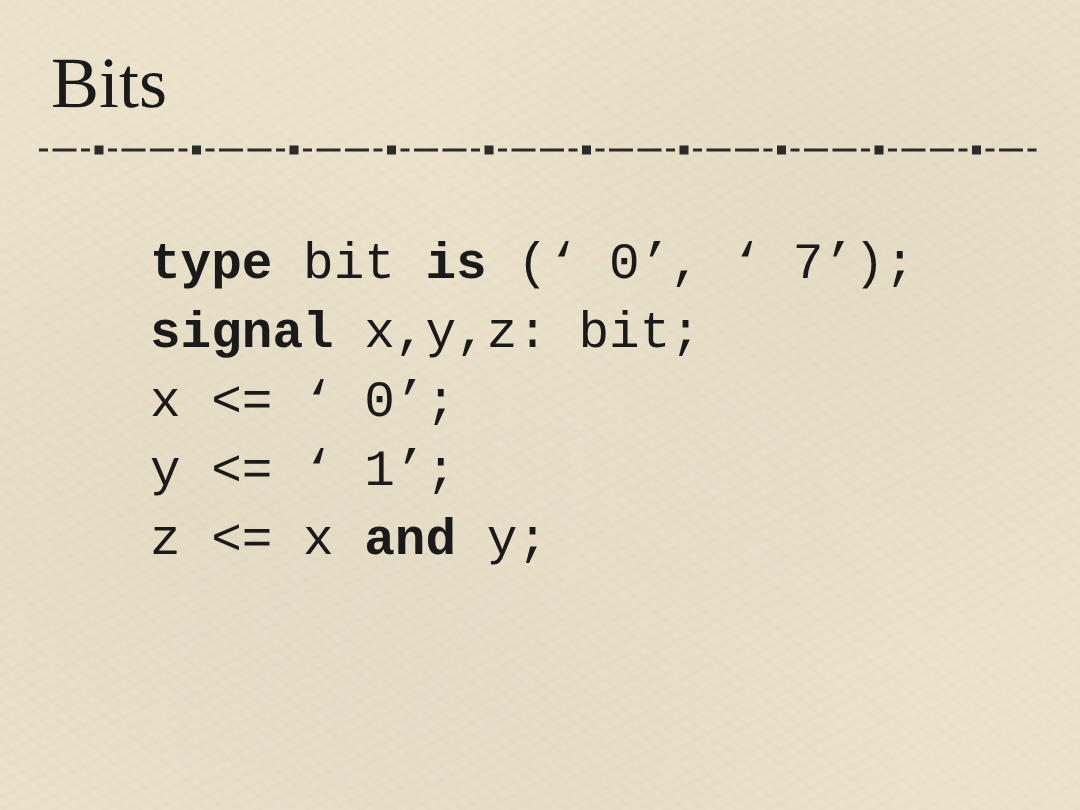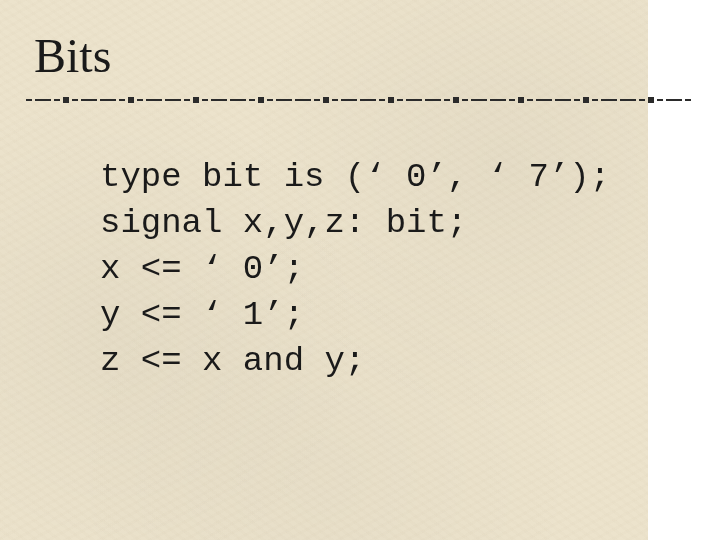--- a/index.html
+++ b/index.html
@@ -3,21 +3,21 @@
 <meta charset="utf-8">
 <style>
   html, body {
     margin: 0;
     padding: 0;
     width: 720px;
     height: 540px;
     overflow: hidden;
   }
   .slide {
-    width: 648px;
+    width: 720px;
     height: 540px;
     background: #ece3cc;
     background-image:
       radial-gradient(circle at 18% 62%, rgba(0,0,0,0.030) 0%, rgba(0,0,0,0) 40%),
       radial-gradient(circle at 78% 30%, rgba(0,0,0,0.030) 0%, rgba(0,0,0,0) 42%),
       radial-gradient(circle at 50% 88%, rgba(0,0,0,0.025) 0%, rgba(0,0,0,0) 45%),
       repeating-linear-gradient(38deg, rgba(145,120,85,0.020) 0 3px, rgba(0,0,0,0) 3px 7px),
       repeating-linear-gradient(-28deg, rgba(145,120,85,0.020) 0 3px, rgba(0,0,0,0) 3px 8px);
     position: relative;
     box-sizing: border-box;
@@ -67,21 +67,21 @@
     position: absolute;
     left: 100px;
     top: 154px;
     font-family: "Courier New", Courier, monospace;
     font-size: 34px;
     line-height: 46px;
     color: #1a1a1a;
     white-space: pre;
   }
   .code b {
-    font-weight: normal;
+    font-weight: bold;
   }
 </style>
 </head>
 <body>
 
 <div class="slide">
 
   <div class="title">Bits</div>
 
   <div class="divider">

